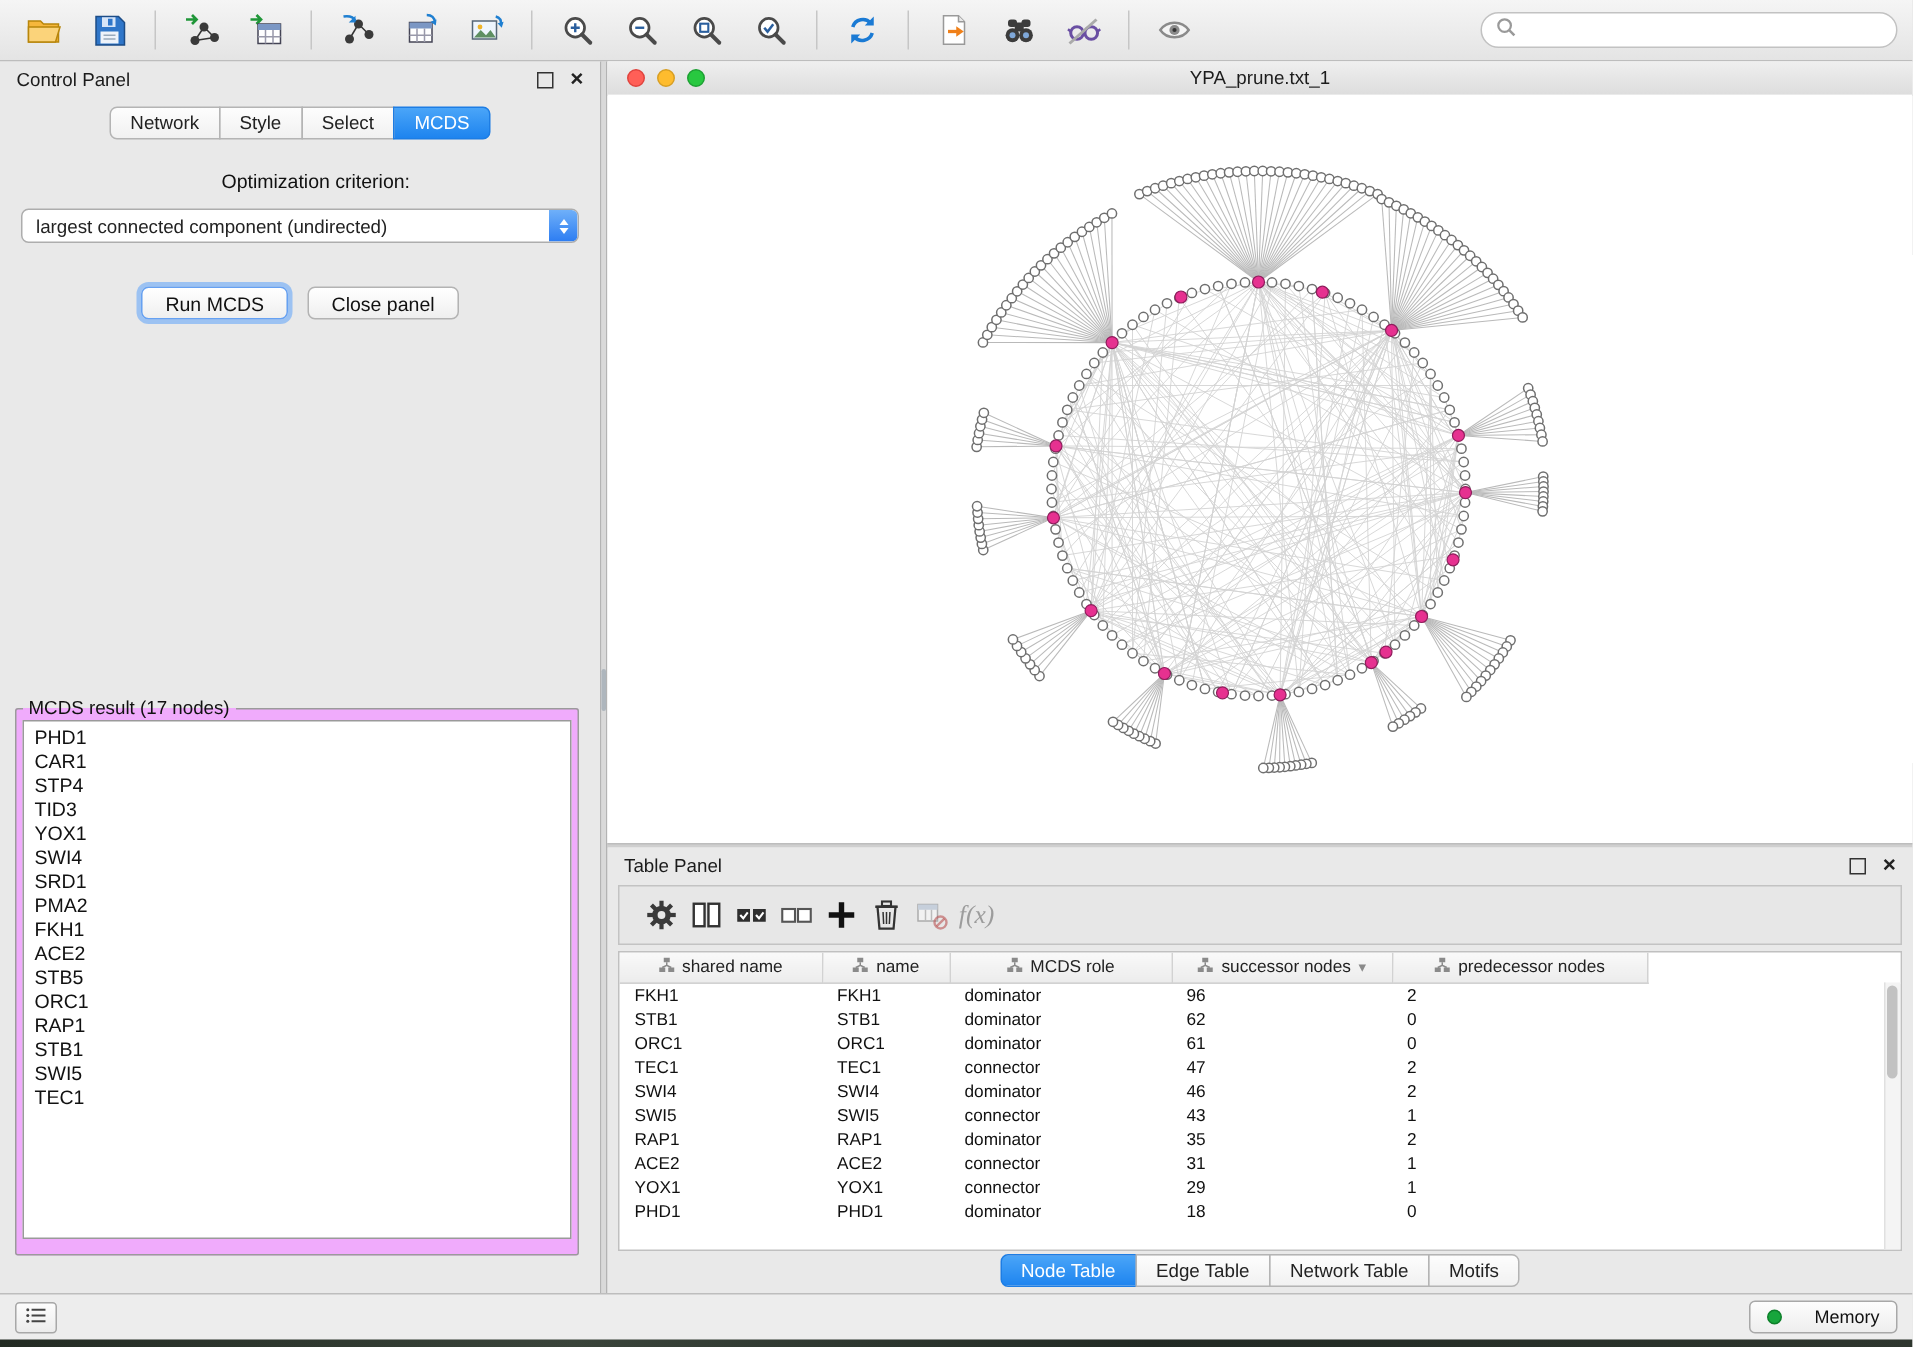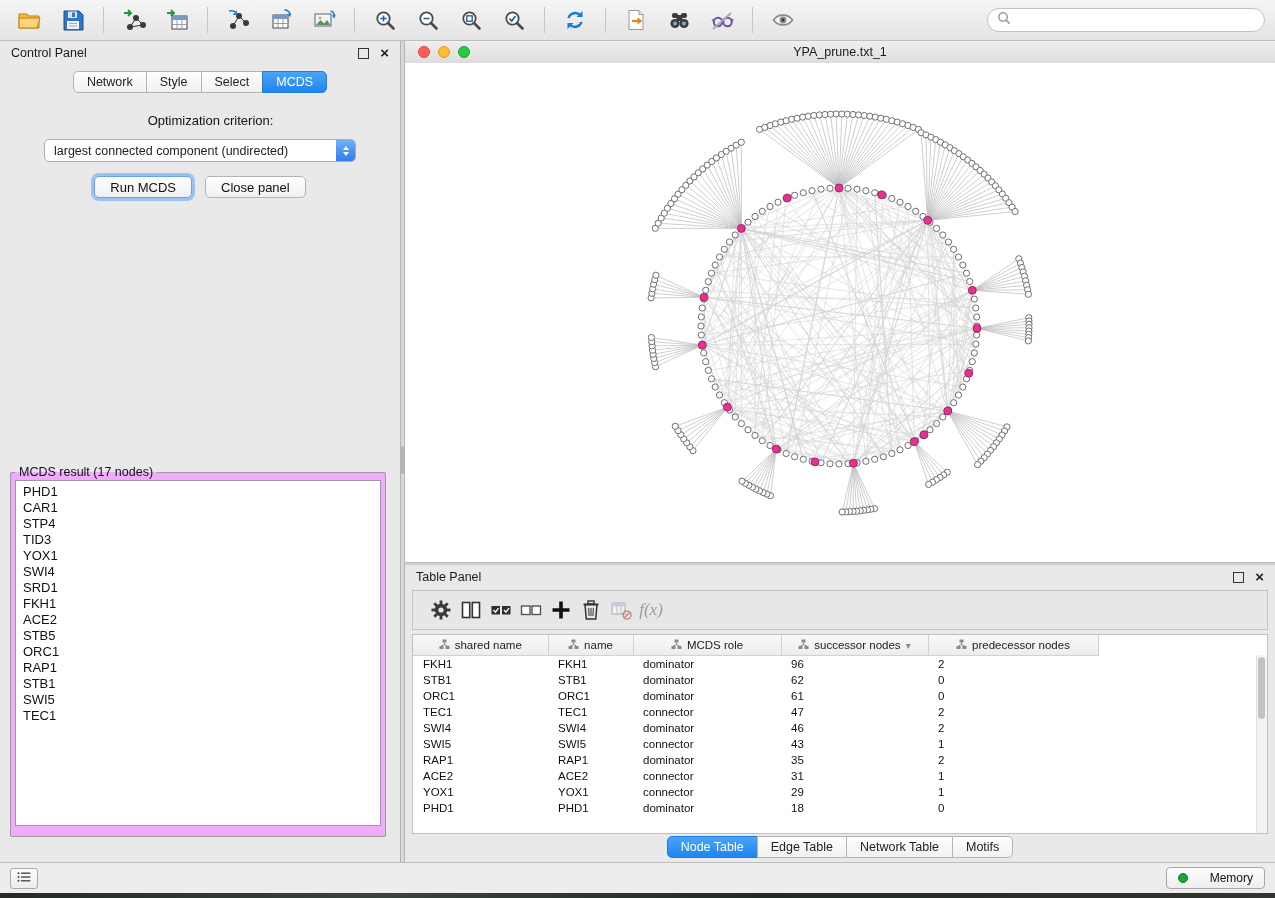--- a/index.html
+++ b/index.html
@@ -29,28 +29,28 @@
   .control-panel{position:absolute;left:0;top:41px;width:401px;bottom:36px;background:#e9e9e9;
     border-right:1px solid #b3b3b3;box-sizing:border-box;}
   .tab-row{display:flex;justify-content:center;margin-top:6px;}
   .seg{height:20px;line-height:20px;padding:0 13px;font-size:12.5px;background:linear-gradient(#fdfdfd,#f1f1f1);
     border:1px solid #b4b4b4;color:#222;white-space:nowrap;}
   .seg + .seg{margin-left:-1px;}
   .seg:first-child{border-radius:5px 0 0 5px;}
   .seg:last-child{border-radius:0 5px 5px 0;}
   .seg.active{background:linear-gradient(#4aa5f8,#1e84ef);border-color:#1d7de4;color:#fff;}
   .opt-label{text-align:center;font-size:13px;margin-top:20px;color:#111;margin-left:21px;}
-  .dropdown{margin:11px auto 0 auto;width:312px;height:23px;background:#fff;border:1px solid #adadad;
+  .dropdown{margin:11px auto 0 auto;width:372px;height:23px;background:#fff;border:1px solid #adadad;
     border-radius:5px;display:flex;align-items:center;box-sizing:border-box;overflow:hidden;}
   .dropdown .dd-text{flex:1;font-size:12.5px;padding-left:9px;white-space:nowrap;}
   .dd-stepper{width:19px;align-self:stretch;background:linear-gradient(#6fb0f9,#2d7df2);
     display:flex;flex-direction:column;align-items:center;justify-content:center;gap:2px;}
   .tri-up{width:0;height:0;border-left:3.5px solid transparent;border-right:3.5px solid transparent;border-bottom:4.5px solid #fff;}
   .tri-dn{width:0;height:0;border-left:3.5px solid transparent;border-right:3.5px solid transparent;border-top:4.5px solid #fff;}
-  .btn-row{display:flex;justify-content:center;gap:13px;margin-top:14px;}
+  .btn-row{display:flex;justify-content:center;gap:13px;margin-top:29px;}
   .mac-btn{height:22px;padding:0 15px;font-size:13px;border-radius:5px;border:1px solid #b3b3b3;
     background:linear-gradient(#ffffff,#efefef);color:#111;font-family:"Liberation Sans",sans-serif;}
   .mac-btn.focused{box-shadow:0 0 0 3px rgba(92,162,250,0.55);border-color:#66a1f2;}
   .result-box{position:absolute;left:10px;right:14px;top:424px;height:372px;margin:0;
     border:1px solid #9b9b9b;border-radius:2px;padding:1px 4px 4px 4px;background:#f0abfc;box-sizing:border-box;}
   .result-box legend{font-size:12.5px;padding:0 4px;color:#111;}
   .result-list{background:#fff;border:1px solid #9a9a9a;height:346px;overflow:hidden;
     box-sizing:border-box;padding:3px 7px;}
   .mcds-item{font-size:13px;line-height:16px;color:#111;}
   .v-splitter{position:absolute;left:401px;top:41px;width:4px;bottom:36px;background:#d9d9d9;
@@ -290,20 +290,21 @@
   <fieldset class="result-box">
     <legend>MCDS result (17 nodes)</legend>
     <div class="result-list" id="result-list">
         <div class="mcds-item">PHD1</div>
         <div class="mcds-item">CAR1</div>
         <div class="mcds-item">STP4</div>
         <div class="mcds-item">TID3</div>
         <div class="mcds-item">YOX1</div>
         <div class="mcds-item">SWI4</div>
         <div class="mcds-item">SRD1</div>
+        <div class="mcds-item">PMA2</div>
         <div class="mcds-item">FKH1</div>
         <div class="mcds-item">ACE2</div>
         <div class="mcds-item">STB5</div>
         <div class="mcds-item">ORC1</div>
         <div class="mcds-item">RAP1</div>
         <div class="mcds-item">STB1</div>
         <div class="mcds-item">SWI5</div>
         <div class="mcds-item">TEC1</div>
       </div>
   </fieldset>

